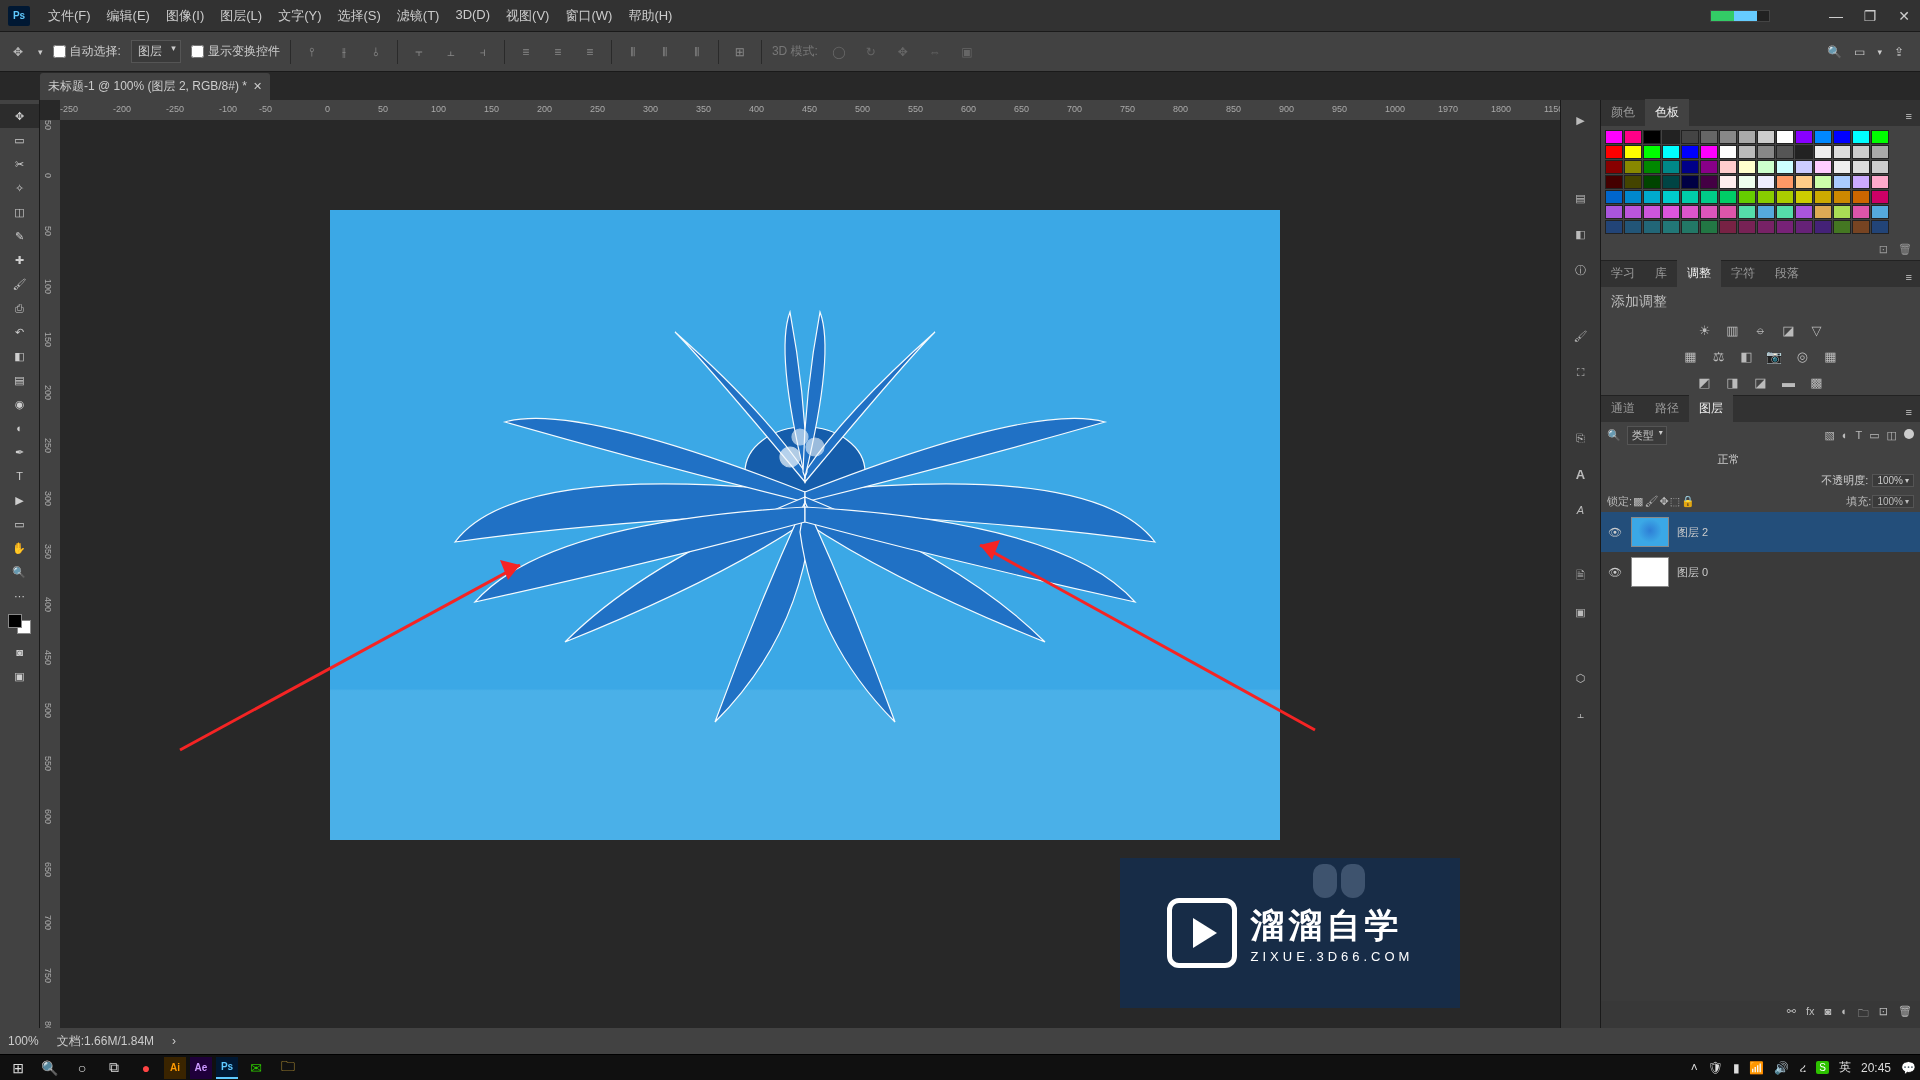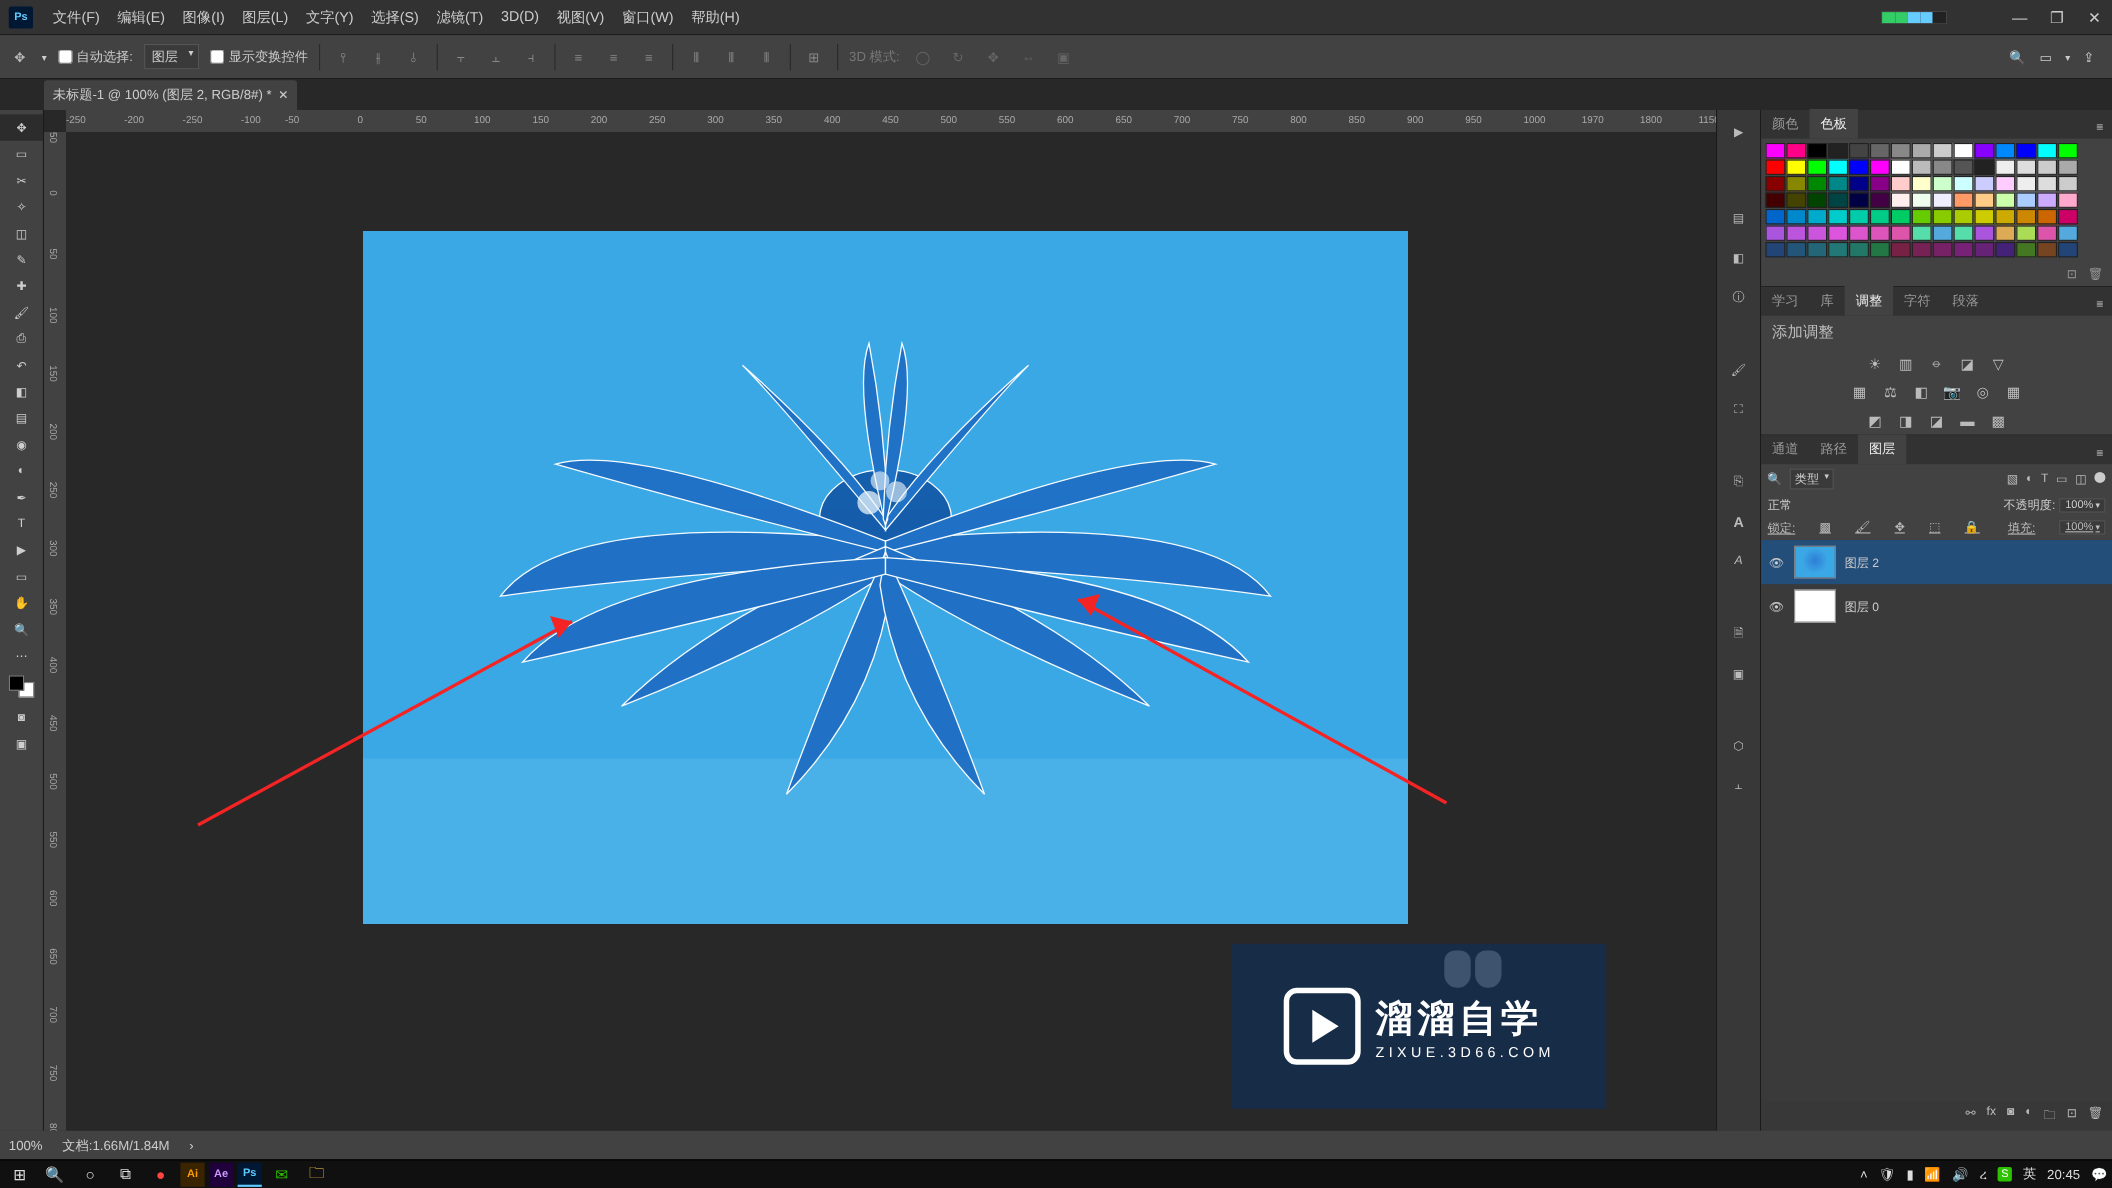--- a/index.html
+++ b/index.html
@@ -84,25 +84,25 @@
 .adj-icons { display: flex; justify-content: center; gap: 10px; padding: 4px 0; }
 .adj-icons span { width: 18px; height: 18px; display: flex; align-items: center; justify-content: center; color: #bbb; cursor: pointer; font-size: 13px; }
 
 
 .lay-sec { flex: 1; display: flex; flex-direction: column; border-top: 1px solid #222; }
 .lay-opts { display: flex; align-items: center; padding: 4px 6px; gap: 6px; font-size: 11px; }
 .lay-opts .sel { background: #3a3a3a; border: 1px solid #555; padding: 1px 12px 1px 4px; position: relative; }
 .lay-opts .sel::after { content: "▾"; position: absolute; right: 3px; font-size: 8px; }
 .lay-opts .ico { margin-left: auto; display: flex; gap: 7px; color: #bbb; }
 .lay-opts .dot { width: 10px; height: 10px; border-radius: 50%; background: #ccc; }
-.lay-row2 { display: flex; align-items: center; padding: 3px 6px; gap: 6px; font-size: 11px; }
+.lay-row2 { display: flex; align-items: center; padding: 3px 6px; gap: 6px; font-size: 11px; flex-direction: column; }
 .lay-row2 .r { margin-left: auto; display: flex; gap: 4px; align-items: center; }
 .pct-box { background: #3a3a3a; border: 1px solid #555; padding: 0 4px; font-size: 10px; display: flex; align-items: center; gap: 2px; }
 .pct-box::after { content: "▾"; font-size: 8px; }
-.locks { display: flex; align-items: flex-start; gap: 22px; padding: 3px 6px; font-size: 11px; color: #bbb; text-decoration: underline; }
+.locks { display: flex; align-items: center; gap: 1px; padding: 3px 6px; font-size: 11px; color: #bbb; }
 .layer-list { flex: 1; background: #3a3a3a; overflow: auto; }
 .layer { display: flex; align-items: center; height: 40px; gap: 8px; padding: 0 6px; }
 .layer.sel { background: #234e7a; }
 .eye { width: 16px; text-align: center; cursor: pointer; }
 .thumb { width: 38px; height: 30px; border: 1px solid #888; }
 .lay-foot { display: flex; justify-content: flex-end; gap: 10px; padding: 4px 8px; background: #383838; color: #bbb; }
 
 
 .status { position: absolute; bottom: 0; left: 0; right: 0; height: 26px; background: #424242; display: flex; align-items: center; padding: 0 8px; gap: 18px; font-size: 12px; }
 

